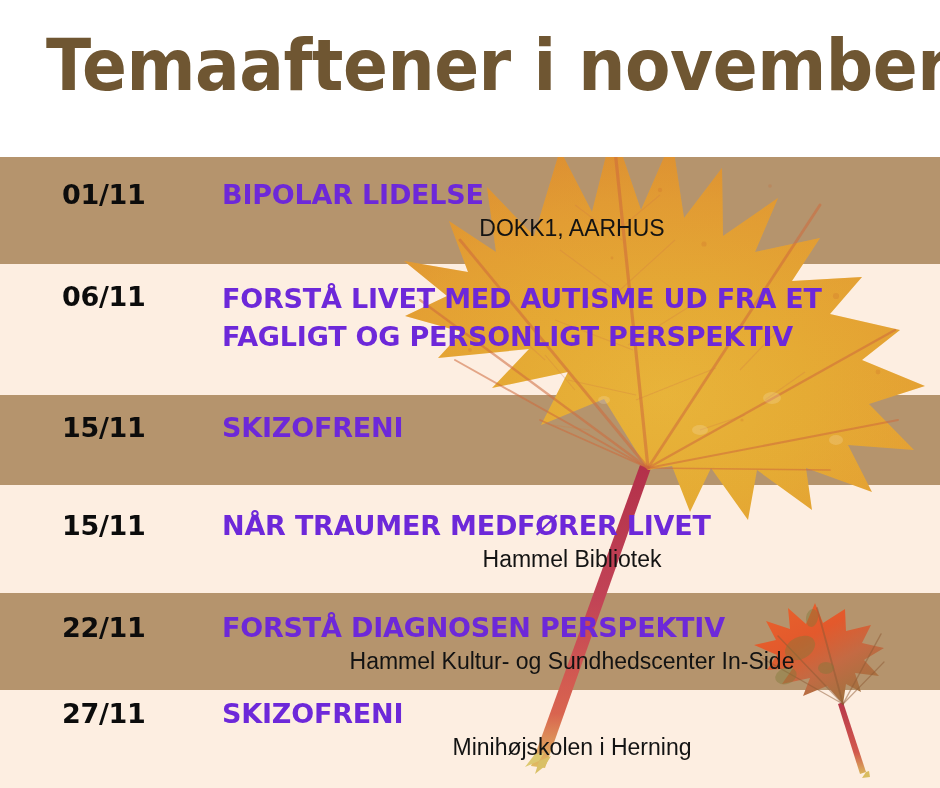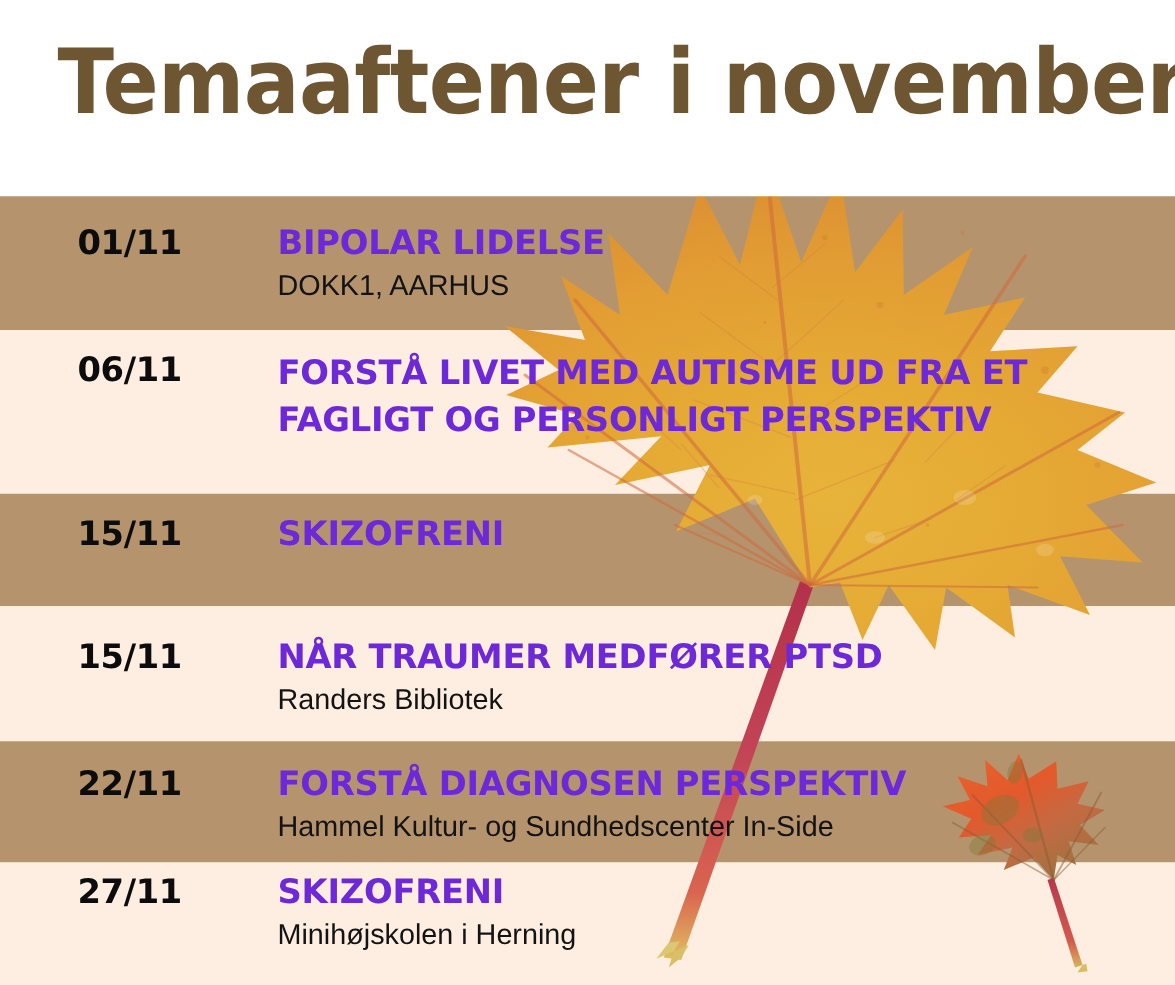--- a/index.html
+++ b/index.html
@@ -101,20 +101,21 @@
   }
   .row-venue {
     font-family: "Liberation Sans", sans-serif;
     font-weight: 400;
     font-size: 23px;
     line-height: 30px;
     letter-spacing: 0px;
     color: #131313;
     white-space: nowrap;
     margin-top: 2px;
+    text-align: center;
   }
 </style>
 </head>
 <body>
 
 <div id="poster">
 
   <div class="band tan" style="top:155px;height:109px;"></div>
   <div class="band cream" style="top:264px;height:131px;"></div>
   <div class="band tan" style="top:395px;height:90px;"></div>
@@ -286,22 +287,22 @@
   <div class="row" style="top:411px;">
     <div class="row-date">15/11</div>
     <div class="row-body">
       <div class="row-title">SKIZOFRENI</div>
     </div>
   </div>
 
   <div class="row" style="top:509px;">
     <div class="row-date">15/11</div>
     <div class="row-body">
-      <div class="row-title">NÅR TRAUMER MEDFØRER PTSD</div>
-      <div class="row-venue">Randers Bibliotek</div>
+      <div class="row-title">NÅR TRAUMER MEDFØRER LIVET</div>
+      <div class="row-venue">Hammel Bibliotek</div>
     </div>
   </div>
 
   <div class="row" style="top:611px;">
     <div class="row-date">22/11</div>
     <div class="row-body">
       <div class="row-title">FORSTÅ DIAGNOSEN PERSPEKTIV</div>
       <div class="row-venue">Hammel Kultur- og Sundhedscenter In-Side</div>
     </div>
   </div>

